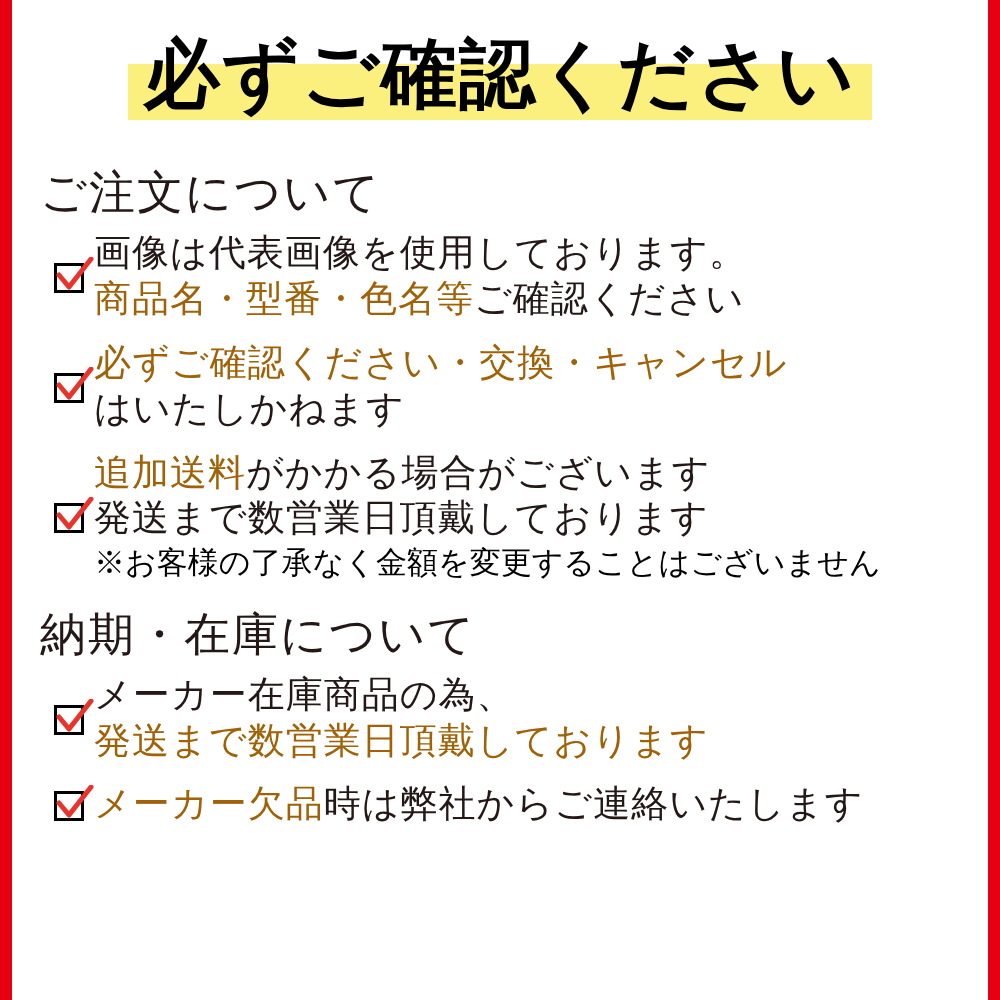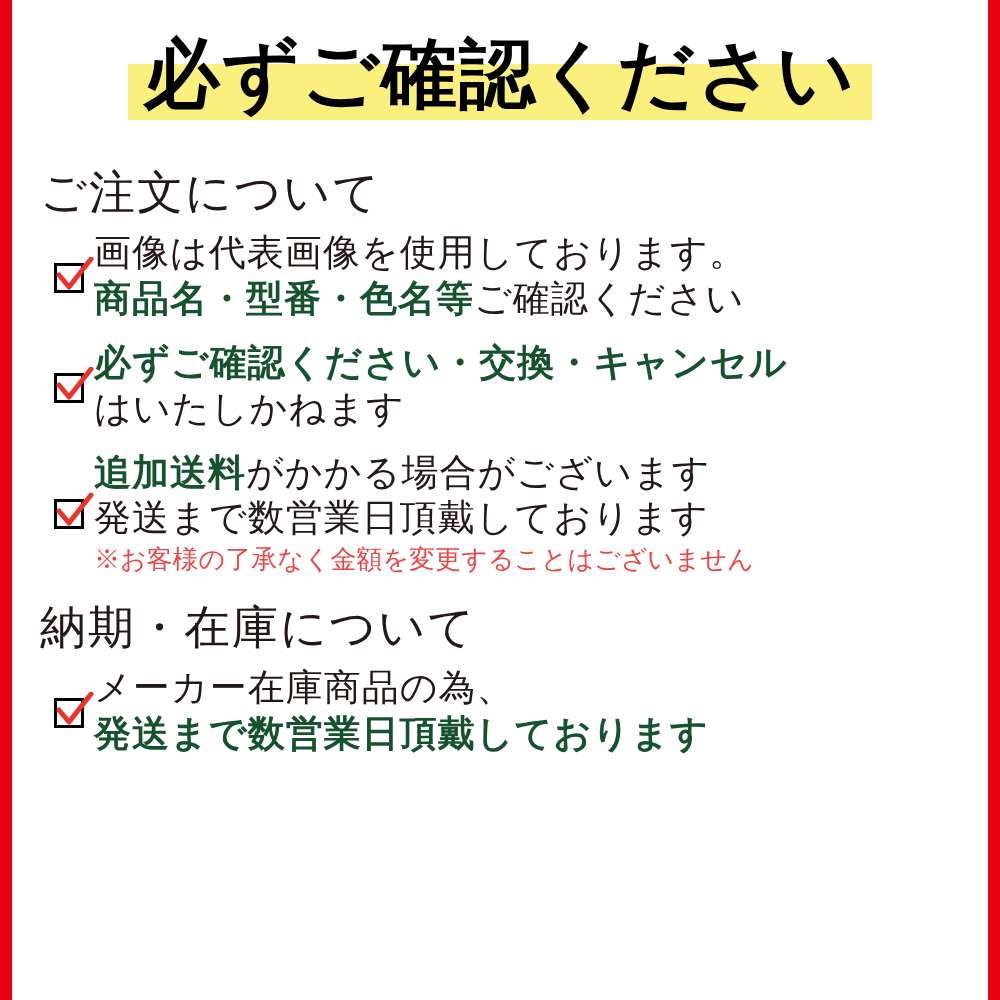--- a/index.html
+++ b/index.html
@@ -109,26 +109,26 @@
     width: 40px; height: 40px;
   }
   .lines {
     flex: 1 1 auto;
     font-family: "DejaVu Serif", "Liberation Serif", serif;
     font-size: 37px;
     line-height: 1.24;
     color: #231815;
     letter-spacing: 1px;
   }
-  .lines .red { color: #14532d; font-weight: bold; }
+  .lines .red { color: #a16207; font-weight: normal; }
   .lines .blk { color: #231815; }
   .note {
     font-family: "DejaVu Serif", "Liberation Serif", serif;
-    font-size: 26px;
-    color: #ef4444;
+    font-size: 31px;
+    color: #000000;
     letter-spacing: 0px;
     margin-top: 2px;
   }
   .big-red {
     font-weight: bold;
   }
 </style>
 </head>
 <body>
 
@@ -196,15 +196,26 @@
         <svg viewBox="0 0 40 40" aria-hidden="true">
             <path d="M5 18 L15 30 L37 2" fill="none" stroke="#e8342a" stroke-width="5" stroke-linecap="round" stroke-linejoin="round"></path>
           </svg>
       </span>
       <span class="lines">
         <span class="blk">メーカー在庫商品の為、</span><br>
         <span class="red big-red">発送まで数営業日頂戴しております</span>
       </span>
     </div>
 
+    <div class="item">
+      <span class="check">
+        <span class="box"></span>
+        <svg viewBox="0 0 40 40" aria-hidden="true">
+            <path d="M5 18 L15 30 L37 2" fill="none" stroke="#e8342a" stroke-width="5" stroke-linecap="round" stroke-linejoin="round"></path>
+          </svg>
+      </span>
+      <span class="lines">
+        <span class="red big-red">メーカー欠品</span><span class="blk">時は弊社からご連絡いたします</span>
+      </span>
+    </div>
 
   </div>
 </div>
 
 </body></html>

